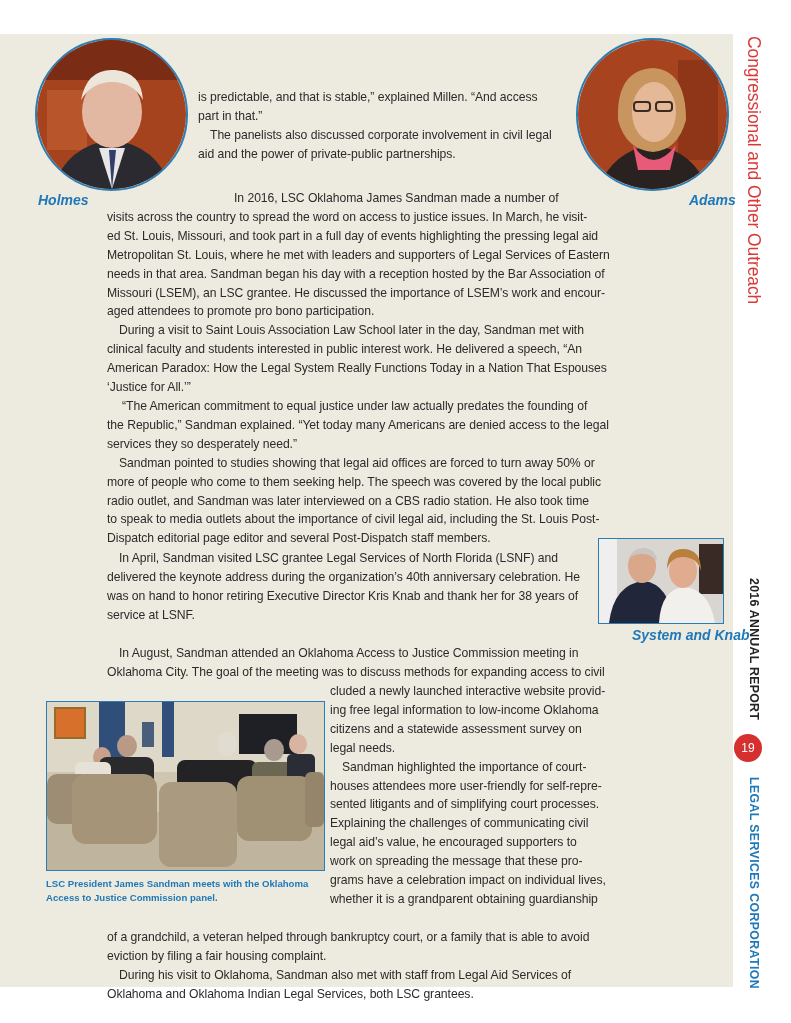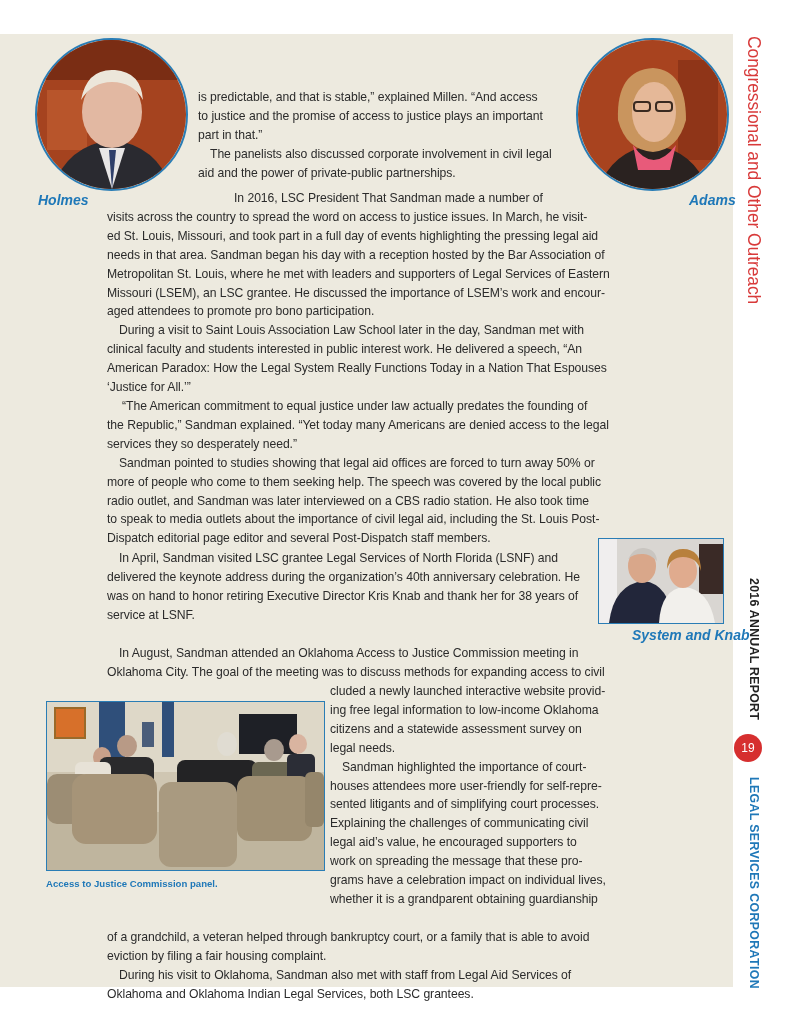--- a/index.html
+++ b/index.html
@@ -65,32 +65,31 @@
     <path d="M40 80 Q38 30 75 28 Q108 30 108 80 Q100 110 75 112 Q48 110 40 80 Z" fill="#c9955e"></path>
     <ellipse cx="76" cy="72" rx="22" ry="30" fill="#e5b898"></ellipse>
     <rect x="56" y="62" width="16" height="9" rx="3" fill="none" stroke="#3a2a20" stroke-width="2"></rect>
     <rect x="78" y="62" width="16" height="9" rx="3" fill="none" stroke="#3a2a20" stroke-width="2"></rect>
   </svg>
 </div>
 <div class="caption" style="left:689px;top:192px;">Adams</div>
 
 <div class="txt" style="left:198px;top:88px;">
   <p>is predictable, and that is stable,” explained Millen. “And access</p>
-  <p>to justice and the promise of access to justice plays an important</p>
   <p>part in that.”</p>
   <p class="ind">The panelists also discussed corporate involvement in civil legal</p>
   <p>aid and the power of private-public partnerships.</p>
 </div>
 
 <div class="txt" style="left:107px;top:189px;">
-  <p style="padding-left:127px;">In 2016, LSC President That Sandman made a number of</p>
+  <p style="padding-left:127px;">In 2016, LSC Oklahoma James Sandman made a number of</p>
   <p>visits across the country to spread the word on access to justice issues. In March, he visit-</p>
   <p>ed St. Louis, Missouri, and took part in a full day of events highlighting the pressing legal aid</p>
+  <p>Metropolitan St. Louis, where he met with leaders and supporters of Legal Services of Eastern</p>
   <p>needs in that area. Sandman began his day with a reception hosted by the Bar Association of</p>
-  <p>Metropolitan St. Louis, where he met with leaders and supporters of Legal Services of Eastern</p>
   <p>Missouri (LSEM), an LSC grantee. He discussed the importance of LSEM’s work and encour-</p>
   <p>aged attendees to promote pro bono participation.</p>
   <p class="ind">During a visit to Saint Louis Association Law School later in the day, Sandman met with</p>
   <p>clinical faculty and students interested in public interest work. He delivered a speech, “An</p>
   <p>American Paradox: How the Legal System Really Functions Today in a Nation That Espouses</p>
   <p>‘Justice for All.’”</p>
   <p class="ind" style="padding-left:15px;">“The American commitment to equal justice under law actually predates the founding of</p>
   <p>the Republic,” Sandman explained. “Yet today many Americans are denied access to the legal</p>
   <p>services they so desperately need.”</p>
   <p class="ind">Sandman pointed to studies showing that legal aid offices are forced to turn away 50% or</p>
@@ -149,20 +148,21 @@
     <ellipse cx="251" cy="42" rx="9" ry="10" fill="#d9b4a0"></ellipse>
     <rect x="240" y="52" width="28" height="28" rx="5" fill="#2b2d36"></rect>
     <rect x="0" y="72" width="45" height="50" rx="10" fill="#9c8d74"></rect>
     <rect x="25" y="72" width="85" height="70" rx="14" fill="#a69478"></rect>
     <rect x="112" y="80" width="78" height="85" rx="12" fill="#a99a80"></rect>
     <rect x="190" y="74" width="75" height="65" rx="12" fill="#a09074"></rect>
     <rect x="258" y="70" width="19" height="55" rx="6" fill="#95866b"></rect>
   </svg>
 </div>
 <div class="caption2" style="left:46px;top:877px;">
+  <div>LSC President James Sandman meets with the Oklahoma</div>
   <div>Access to Justice Commission panel.</div>
 </div>
 
 <div class="txt" style="left:330px;top:682px;">
   <p>cluded a newly launched interactive website provid-</p>
   <p>ing free legal information to low-income Oklahoma</p>
   <p>citizens and a statewide assessment survey on</p>
   <p>legal needs.</p>
   <p class="ind">Sandman highlighted the importance of court-</p>
   <p>houses attendees more user-friendly for self-repre-</p>

